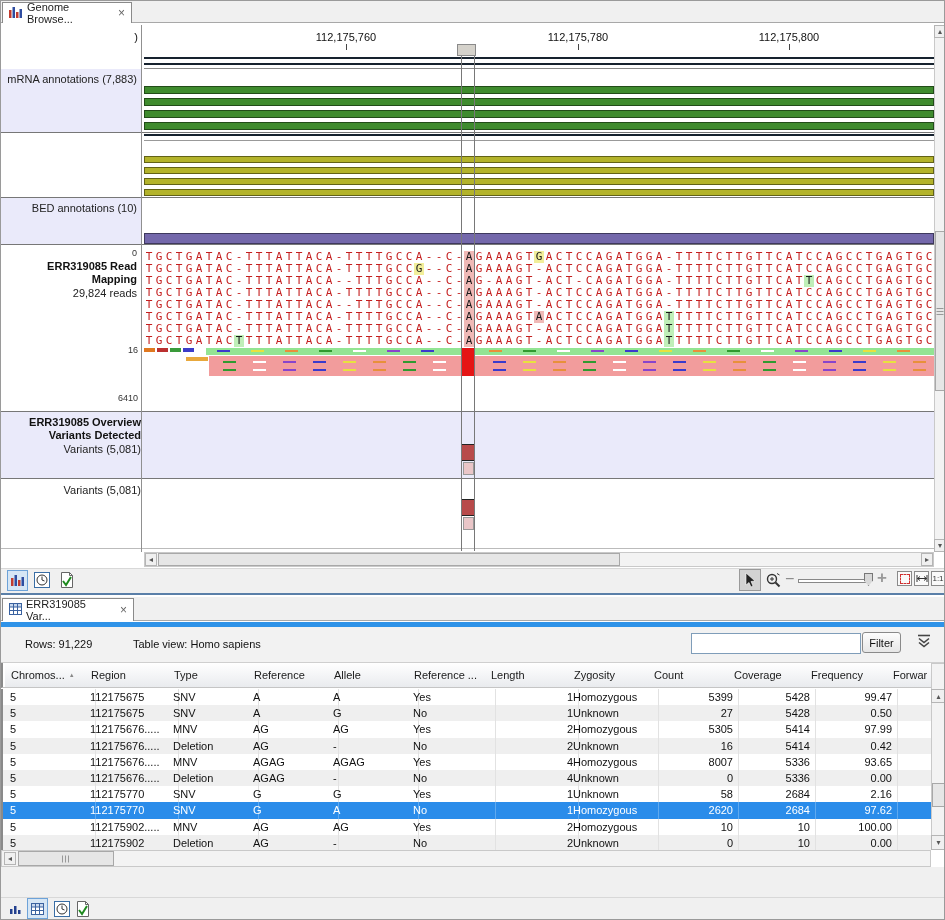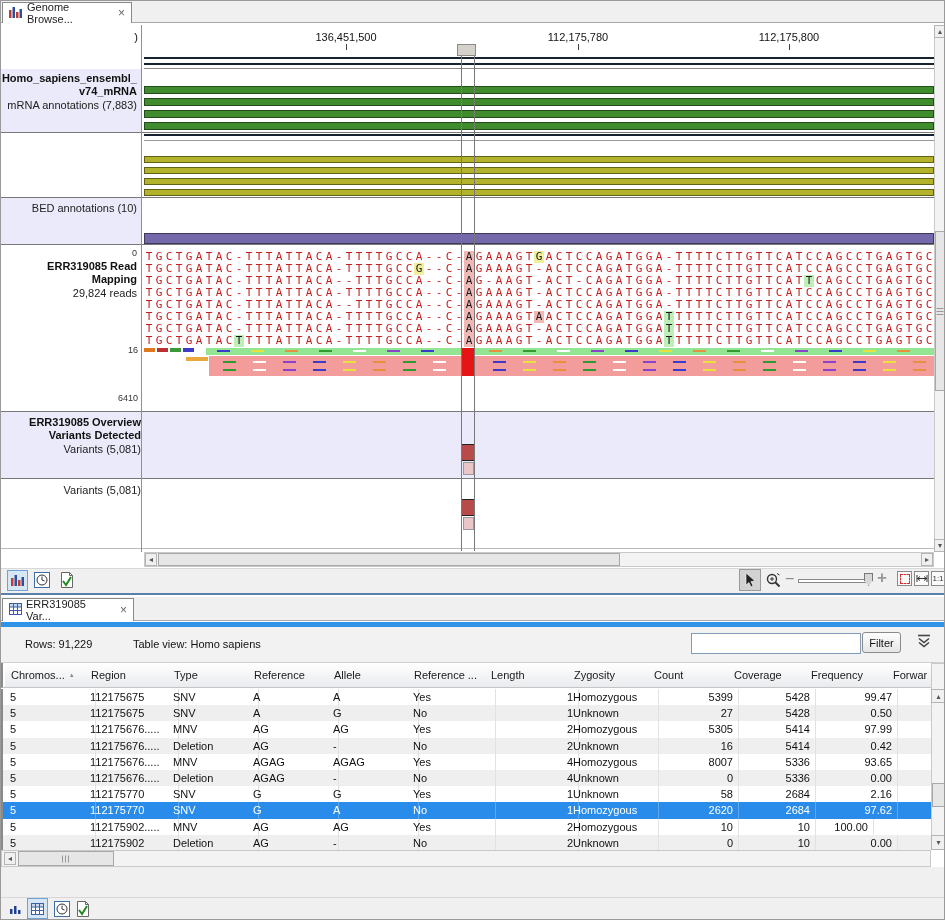--- a/index.html
+++ b/index.html
@@ -63,34 +63,33 @@
           <rect x="3.5" y="1" width="2.5" height="11" fill="#2f4da0"></rect>
           <rect x="7" y="6" width="2.5" height="6" fill="#c23b2e"></rect>
           <rect x="10.5" y="3" width="2.5" height="9" fill="#2f4da0"></rect>
         </svg></span>
     <span>Genome Browse...</span>
     <span class="close">×</span>
   </div>
 
   <div id="ruler" class="abs" style="left:0;top:24px;width:933px;height:28px;background:#fff;">
     <div class="abs" style="right:796px;top:6px;font-size:11px;color:#111;">)</div>
-  <div class="tick-label" style="left: 345px;">136,451,500</div>
+  <div class="tick-label" style="left: 345px;">112,175,760</div>
       <div class="tick-mark" style="left: 345px;"></div>
       <div class="tick-label" style="left: 577px;">112,175,780</div>
       <div class="tick-mark" style="left: 577px;"></div>
       <div class="tick-label" style="left: 788px;">112,175,800</div>
       <div class="tick-mark" style="left: 788px;"></div>
     </div>
 
   <div class="abs" style="left:143px;top:56px;width:790px;height:2px;background:#16222e;"></div>
   <div class="abs" style="left:143px;top:62px;width:790px;height:2px;background:#16222e;"></div>
   <div class="abs" style="left:143px;top:67px;width:790px;height:1px;background:#8a8a8a;"></div>
 
   <div class="abs lbl ba" style="left:0;top:68px;width:140px;height:63px;background:var(--lavender);padding-top:3px;">
-    <div class="t">Homo_sapiens_ensembl_v74_mRNA</div>
     <div class="s">mRNA annotations (7,883)</div>
   </div>
   <div class="abs track-bar" style="left:143px;top:85px;width:790px;height:8px;background:var(--mrna);"></div>
   <div class="abs track-bar" style="left:143px;top:97px;width:790px;height:8px;background:var(--mrna);"></div>
   <div class="abs track-bar" style="left:143px;top:109px;width:790px;height:8px;background:var(--mrna);"></div>
   <div class="abs track-bar" style="left:143px;top:121px;width:790px;height:8px;background:var(--mrna);"></div>
   <div class="abs sep" style="left:0;top:131px;width:933px;"></div>
 
   <div class="abs" style="left:143px;top:133px;width:790px;height:2px;background:#16222e;"></div>
   <div class="abs" style="left:143px;top:139px;width:790px;height:1px;background:#999;"></div>
@@ -1095,21 +1094,21 @@
         <div class="tcell" style="left: 2px; width: 80px;">5</div>
         <div class="tcell" style="left: 82px; width: 83px;">112175902.....</div>
         <div class="tcell" style="left: 165px; width: 80px;">MNV</div>
         <div class="tcell" style="left: 245px; width: 80px;">AG</div>
         <div class="tcell" style="left: 325px; width: 80px;">AG</div>
         <div class="tcell" style="left: 405px; width: 77px;">Yes</div>
         <div class="tcell num" style="left: 482px; width: 83px;">2</div>
         <div class="tcell" style="left: 565px; width: 80px;">Homozygous</div>
         <div class="tcell num" style="left: 645px; width: 80px;">10</div>
         <div class="tcell num" style="left: 725px; width: 77px;">10</div>
-        <div class="tcell num" style="left: 778px; width: 82px;">100.00</div>
+        <div class="tcell num" style="left: 802px; width: 82px;">100.00</div>
         <div class="tcell" style="left: 884px; width: 46px;"></div>
       </div>
       <div class="trow alt" style="top: 145.8px;">
         <div class="tcell" style="left: 2px; width: 80px;">5</div>
         <div class="tcell" style="left: 82px; width: 83px;">112175902</div>
         <div class="tcell" style="left: 165px; width: 80px;">Deletion</div>
         <div class="tcell" style="left: 245px; width: 80px;">AG</div>
         <div class="tcell" style="left: 325px; width: 80px;">-</div>
         <div class="tcell" style="left: 405px; width: 77px;">No</div>
         <div class="tcell num" style="left: 482px; width: 83px;">2</div>

